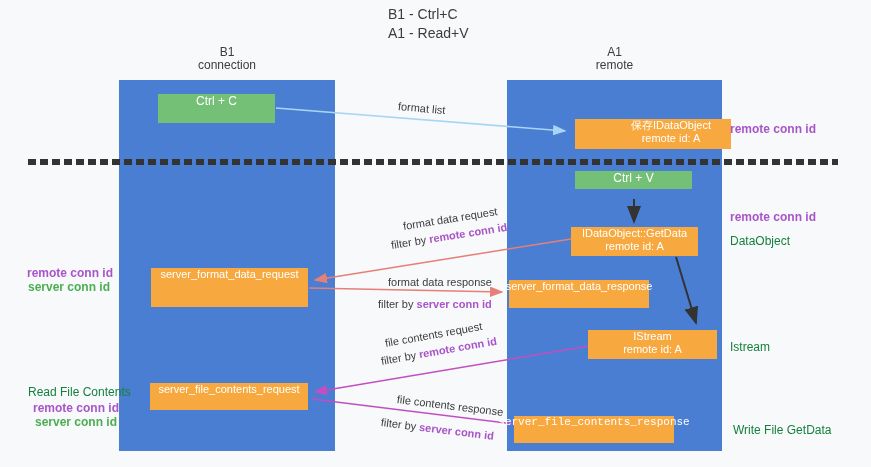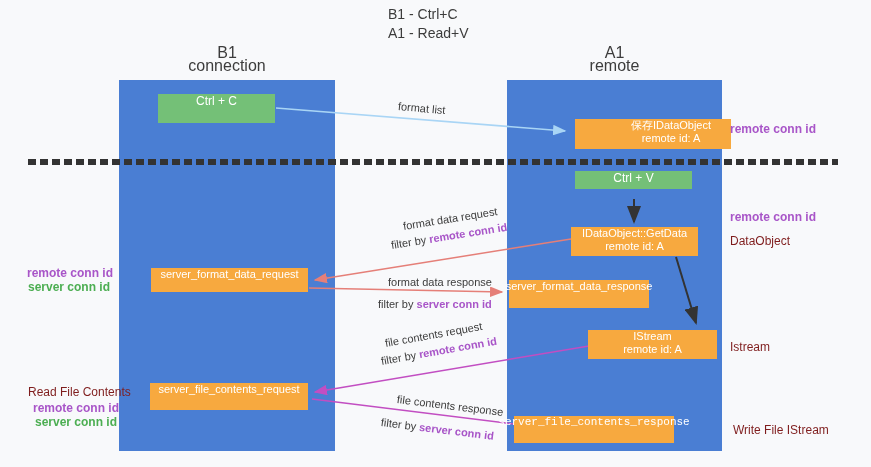--- a/index.html
+++ b/index.html
@@ -1,51 +1,51 @@
 <!DOCTYPE html>
 <html><head>
 <meta charset="utf-8">
 <style>
   html,body{margin:0;padding:0;}
   .canvas{
     position:relative;width:871px;height:467px;background:#f8f9fb;
     font-family:"Liberation Sans",sans-serif;overflow:hidden;color:#3c3c3c;
   }
   .title{position:absolute;left:388px;top:5px;font-size:14px;line-height:19px;color:#3c3c3c;}
-  .col-header{position:absolute;top:46px;text-align:center;font-size:16px;line-height:13px;color:#3c3c3c;}
+  .col-header{position:absolute;top:46px;text-align:center;font-size:12px;line-height:13px;color:#3c3c3c;}
   .col-header.left{left:119px;width:216px;}
   .col-header.right{left:507px;width:215px;}
   .column{position:absolute;top:80px;height:371px;background:#4a7ed3;}
   .column.left{left:119px;width:216px;}
   .column.right{left:507px;width:215px;}
   .dashed{
     position:absolute;left:28px;top:159px;width:810px;height:6px;
     background:repeating-linear-gradient(90deg,#333333 0 8px,transparent 8px 12px);
   }
   svg.arrows{position:absolute;left:0;top:0;pointer-events:none;}
   .node{
     position:absolute;display:flex;flex-direction:column;align-items:center;justify-content:flex-start;
     color:#ffffff;text-align:center;white-space:nowrap;
   }
   .node.green{background:#74c077;font-size:12px;}
   .node.orange{background:#f7a93f;font-size:11px;line-height:13px;}
   .n-ctrlc{left:158px;top:94px;width:117px;height:29px;}
   .n-save{left:575px;top:119px;width:120px;height:30px;padding-left:36px;}
   .n-ctrlv{left:575px;top:171px;width:117px;height:18px;}
   .n-getdata{left:571px;top:227px;width:127px;height:29px;}
-  .n-fmtreq{left:151px;top:268px;width:157px;height:24px;}
+  .n-fmtreq{left:151px;top:268px;width:157px;height:39px;}
   .n-fmtres{left:509px;top:280px;width:140px;height:28px;}
   .n-istream{left:588px;top:330px;width:129px;height:29px;}
   .n-filereq{left:150px;top:383px;width:158px;height:27px;}
   .n-fileres{left:514px;top:416px;width:160px;height:27px;font-family:Liberation Mono, monospace;}
   .elabel{position:absolute;font-size:11px;color:#3c3c3c;white-space:nowrap;transform-origin:left center;}
   .purple{color:#a855c8;font-weight:bold;}
   .greentx{color:#4cae52;font-weight:bold;}
   .side{position:absolute;font-size:12px;white-space:nowrap;}
-  .side.plain{color:#7f1d1d;}
+  .side.plain{color:#15803d;}
 </style>
 </head>
 <body>
 
 <div class="canvas">
 
   <div class="title">
     <div>B1 - Ctrl+C</div>
     <div>A1 - Read+V</div>
   </div>
@@ -146,21 +146,21 @@
 
   <div class="elabel" style="left:397px;top:393px;transform:rotate(7deg);">file contents response</div>
   <div class="elabel" style="left:381px;top:416px;transform:rotate(7deg);">
     <span>filter by </span><span class="purple">server conn id</span>
   </div>
 
   <div class="side purple" style="left:730px;top:122px;">remote conn id</div>
   <div class="side purple" style="left:730px;top:210px;">remote conn id</div>
   <div class="side plain" style="left:730px;top:234px;">DataObject</div>
   <div class="side plain" style="left:730px;top:340px;">Istream</div>
-  <div class="side plain" style="left:733px;top:423px;">Write File IStream</div>
+  <div class="side plain" style="left:733px;top:423px;">Write File GetData</div>
 
   <div class="side purple" style="left:27px;top:266px;">remote conn id</div>
   <div class="side greentx" style="left:28px;top:280px;">server conn id</div>
   <div class="side plain" style="left:28px;top:385px;">Read File Contents</div>
   <div class="side purple" style="left:33px;top:401px;">remote conn id</div>
   <div class="side greentx" style="left:35px;top:415px;">server conn id</div>
 
 </div>
 
 </body></html>

